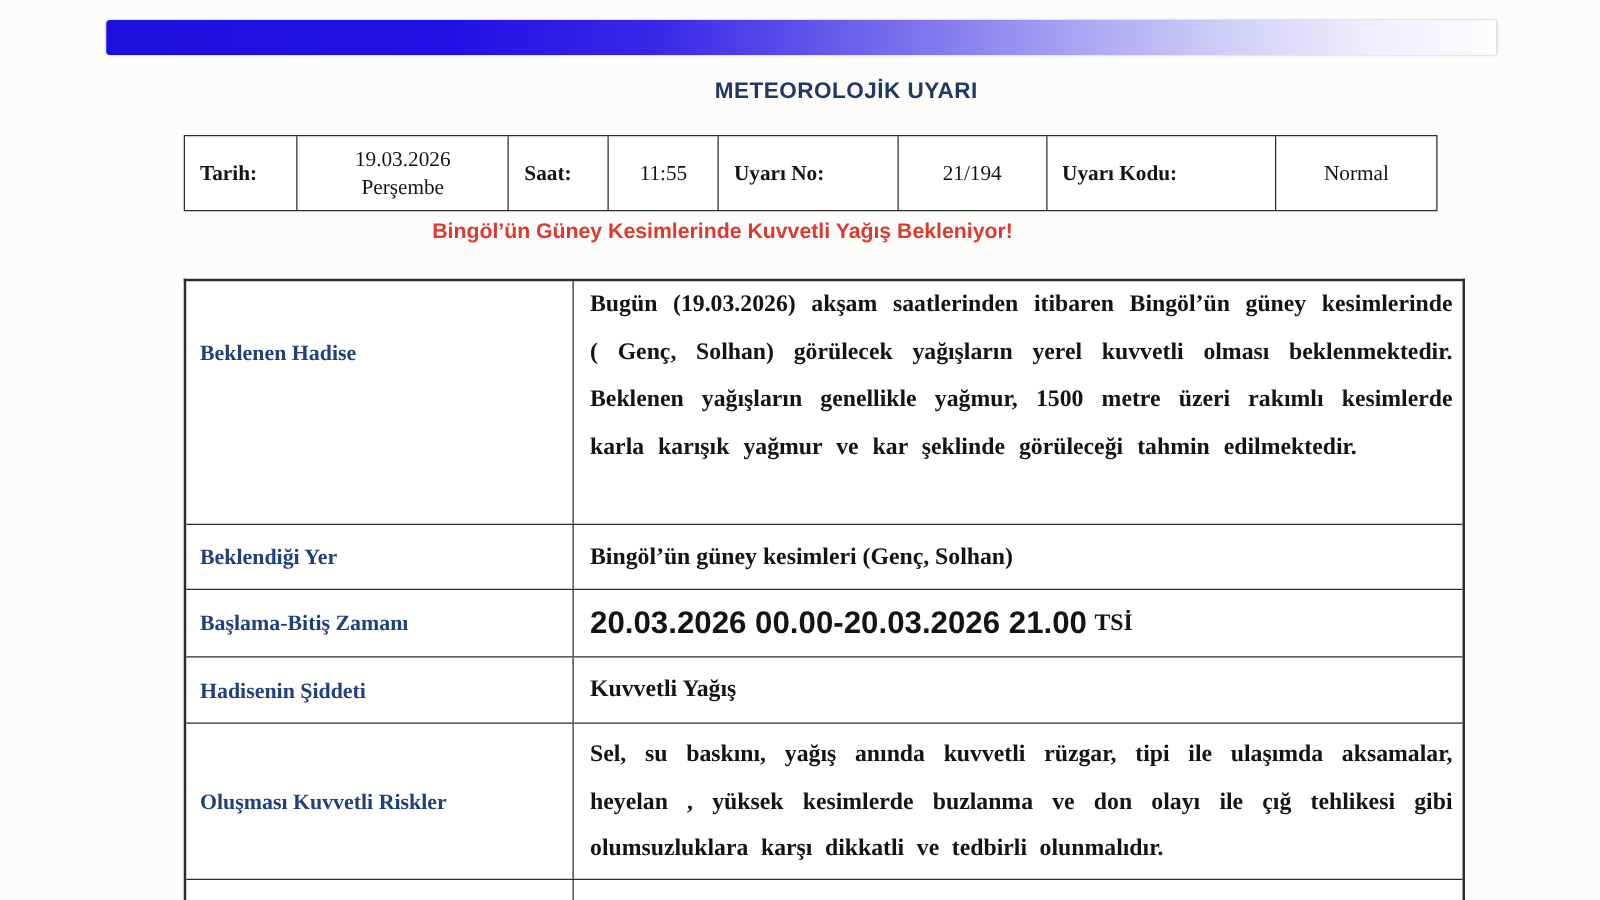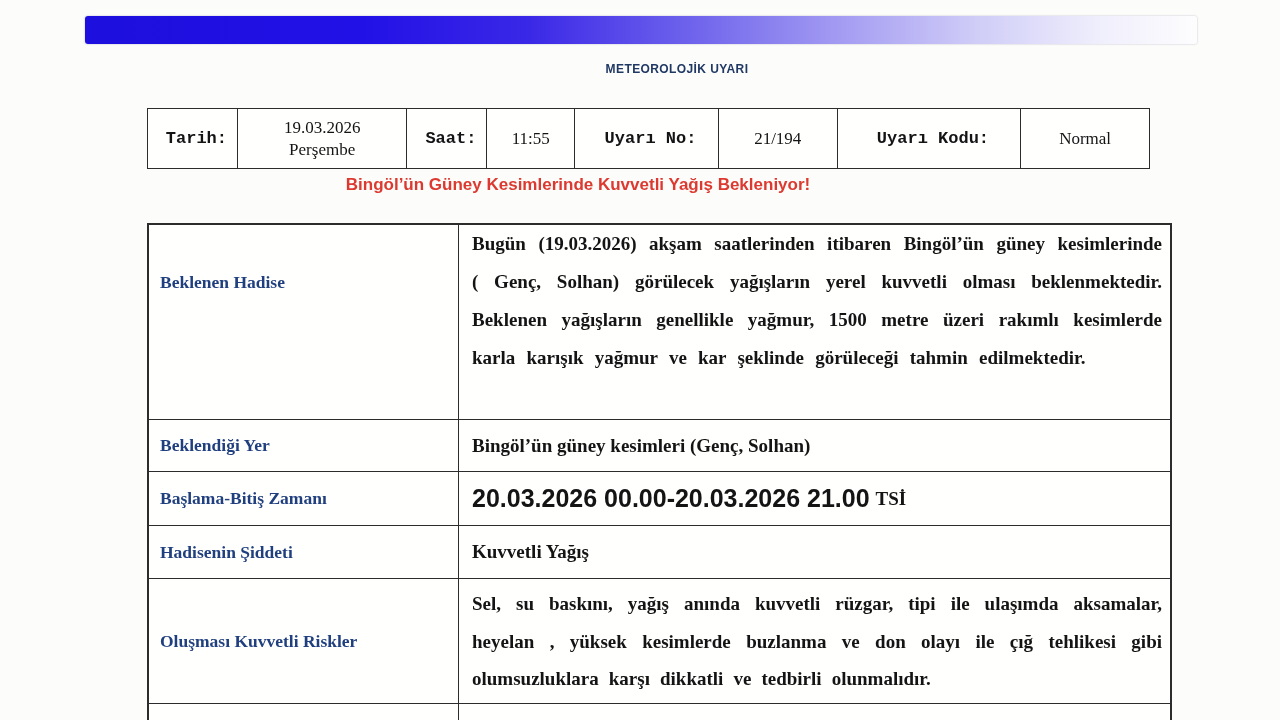--- a/index.html
+++ b/index.html
@@ -15,37 +15,37 @@
     border-radius:3px;
     background:linear-gradient(90deg,#1d0fdd 0%,#2211e6 25%,#3a28e7 40%,
       #7065ec 55%,#a49cf2 68%,#cfccf7 80%,#efeefc 91%,#fdfdfe 100%);
     box-shadow:0 0 2px rgba(60,60,120,.35);
   }
   
   .doc-title{
     position:absolute;left:147px;top:62px;width:1060px;
     text-align:center;
     font-family:"Liberation Sans","DejaVu Sans",sans-serif;
-    font-weight:bold;font-size:12px;letter-spacing:.4px;
+    font-weight:bold;font-size:18px;letter-spacing:.4px;
     color:#203864;
   }
   
   .info-table{
     position:absolute;left:147px;top:108px;width:1003px;height:61px;
     display:flex;box-sizing:border-box;
     border:1.6px solid #2c2c2c;background:#fffffe;
   }
   .info-cell{
     box-sizing:border-box;height:100%;
     display:flex;align-items:center;justify-content:center;
     border-right:1.5px solid #2c2c2c;
     font-size:17px;line-height:1.25;text-align:center;padding:0 4px;
   }
   .info-cell:last-child{border-right:none;}
-  .info-cell.lbl{font-weight:bold;justify-content:center;padding-left:12px;text-align:left;font-family:Liberation Mono, monospace;}
+  .info-cell.lbl{font-weight:bold;justify-content:flex-start;padding-left:12px;text-align:left;}
   .info-cell .wrapv{max-width:112px;}
   
   .headline{
     position:absolute;left:147px;top:175px;width:862px;
     text-align:center;
     font-family:"Liberation Sans","DejaVu Sans",sans-serif;
     font-weight:bold;font-size:17px;color:#dc3a30;
   }
   
   .details-table{

